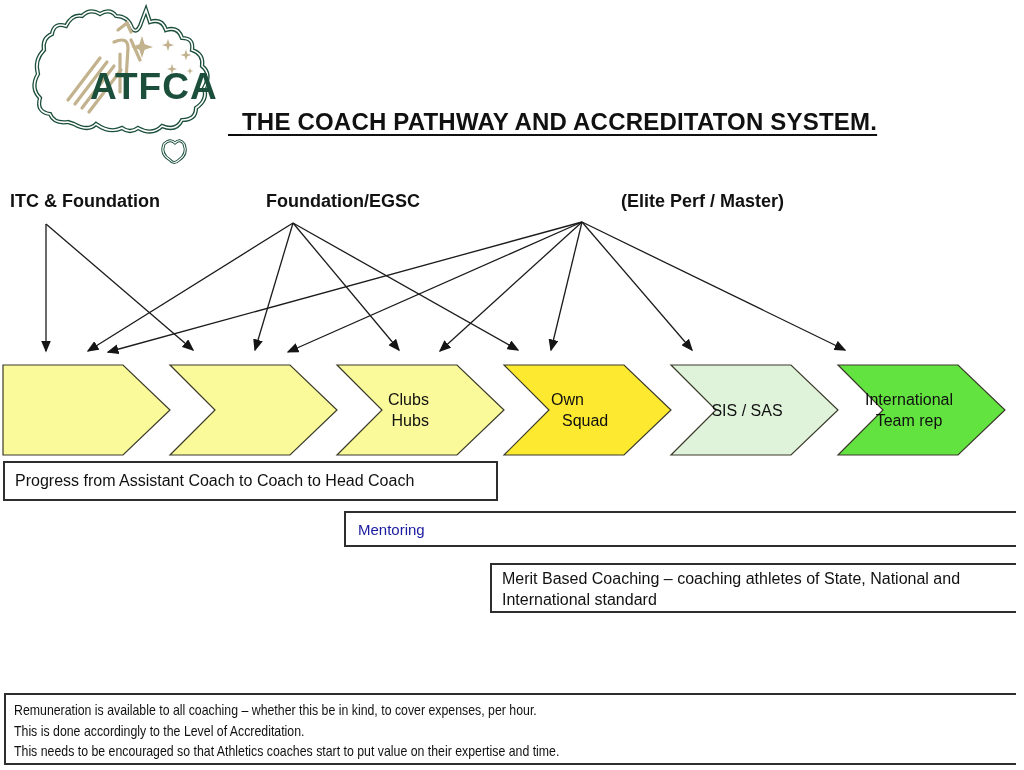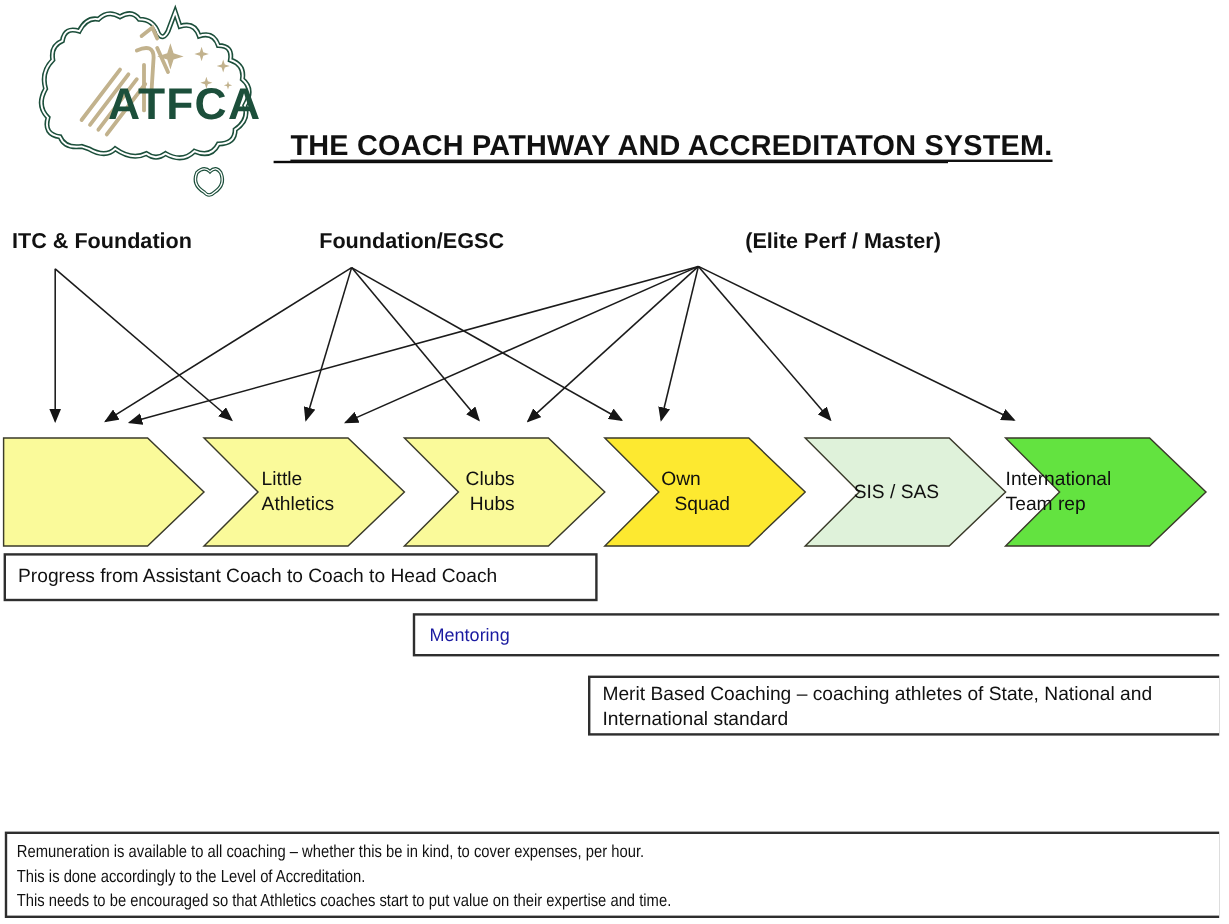--- a/index.html
+++ b/index.html
@@ -23,21 +23,21 @@
   .lvl0{left:10px;} .lvl1{left:266px;} .lvl2{left:621px;}
   
   svg.diagram{left:0;top:0;}
   
   .chev-label{
     top:365px;height:90px;display:flex;flex-direction:column;justify-content:center;
     font-size:16px;line-height:21px;color:#101010;pointer-events:none;white-space:nowrap;
   }
   .cl0{left:16px;} .cl1{left:218px;} .cl2{left:388px;text-align:right;} .cl3{left:551px;}
   .cl4{left:671px;width:152px;text-align:center;}
-  .cl5{left:838px;width:142px;}
+  .cl5{left:838px;width:142px;text-align:center;}
   .cl3 .l2{padding-left:11px;}
   
   .box{background:#fff;border:2px solid #2e2e2e;box-sizing:border-box;font-size:16px;}
   .box-progress{left:3px;top:461px;width:495px;height:40px;display:flex;align-items:center;padding-left:10px;}
   .box-mentoring{left:344px;top:511px;width:675px;height:36px;display:flex;align-items:center;padding-left:12px;font-size:15px;}
   .box-merit{left:490px;top:563px;width:528px;height:50px;padding:3px 10px;line-height:21px;}
   .box-selection{left:490px;top:627px;width:528px;height:35px;display:flex;align-items:center;padding-left:10px;}
   .box-remu{left:4px;top:693px;width:1014px;height:72px;padding:5px 0 0 8px;}
   .remu-line{
     font-size:14.5px;line-height:20.5px;white-space:nowrap;
@@ -122,24 +122,20 @@
     <g stroke="#3a3a2a" stroke-width="1.2">
       <polygon points="3,365 123,365 170,410 123,455 3,455" fill="#FAFA9A"></polygon>
       <polygon points="170,365 290,365 337,410 290,455 170,455 215,410" fill="#FAFA9A"></polygon>
       <polygon points="337,365 457,365 504,410 457,455 337,455 382,410" fill="#FAFA9A"></polygon>
       <polygon points="504,365 624,365 671,410 624,455 504,455 549,410" fill="#FDE930"></polygon>
       <polygon points="671,365 791,365 838,410 791,455 671,455 716,410" fill="#DFF2DA"></polygon>
       <polygon points="838,365 958,365 1005,410 958,455 838,455 883,410" fill="#63E340"></polygon>
     </g>
   </svg>
 
-  <div class="abs chev-label cl1">
-    <span class="l1">Little</span>
-    <span class="l2">Athletics</span>
-  </div>
   <div class="abs chev-label cl2">
     <span class="l1">Clubs</span>
     <span class="l2">Hubs</span>
   </div>
   <div class="abs chev-label cl3">
     <span class="l1">Own</span>
     <span class="l2">Squad</span>
   </div>
   <div class="abs chev-label cl4">
     <span class="l1">SIS / SAS</span>

